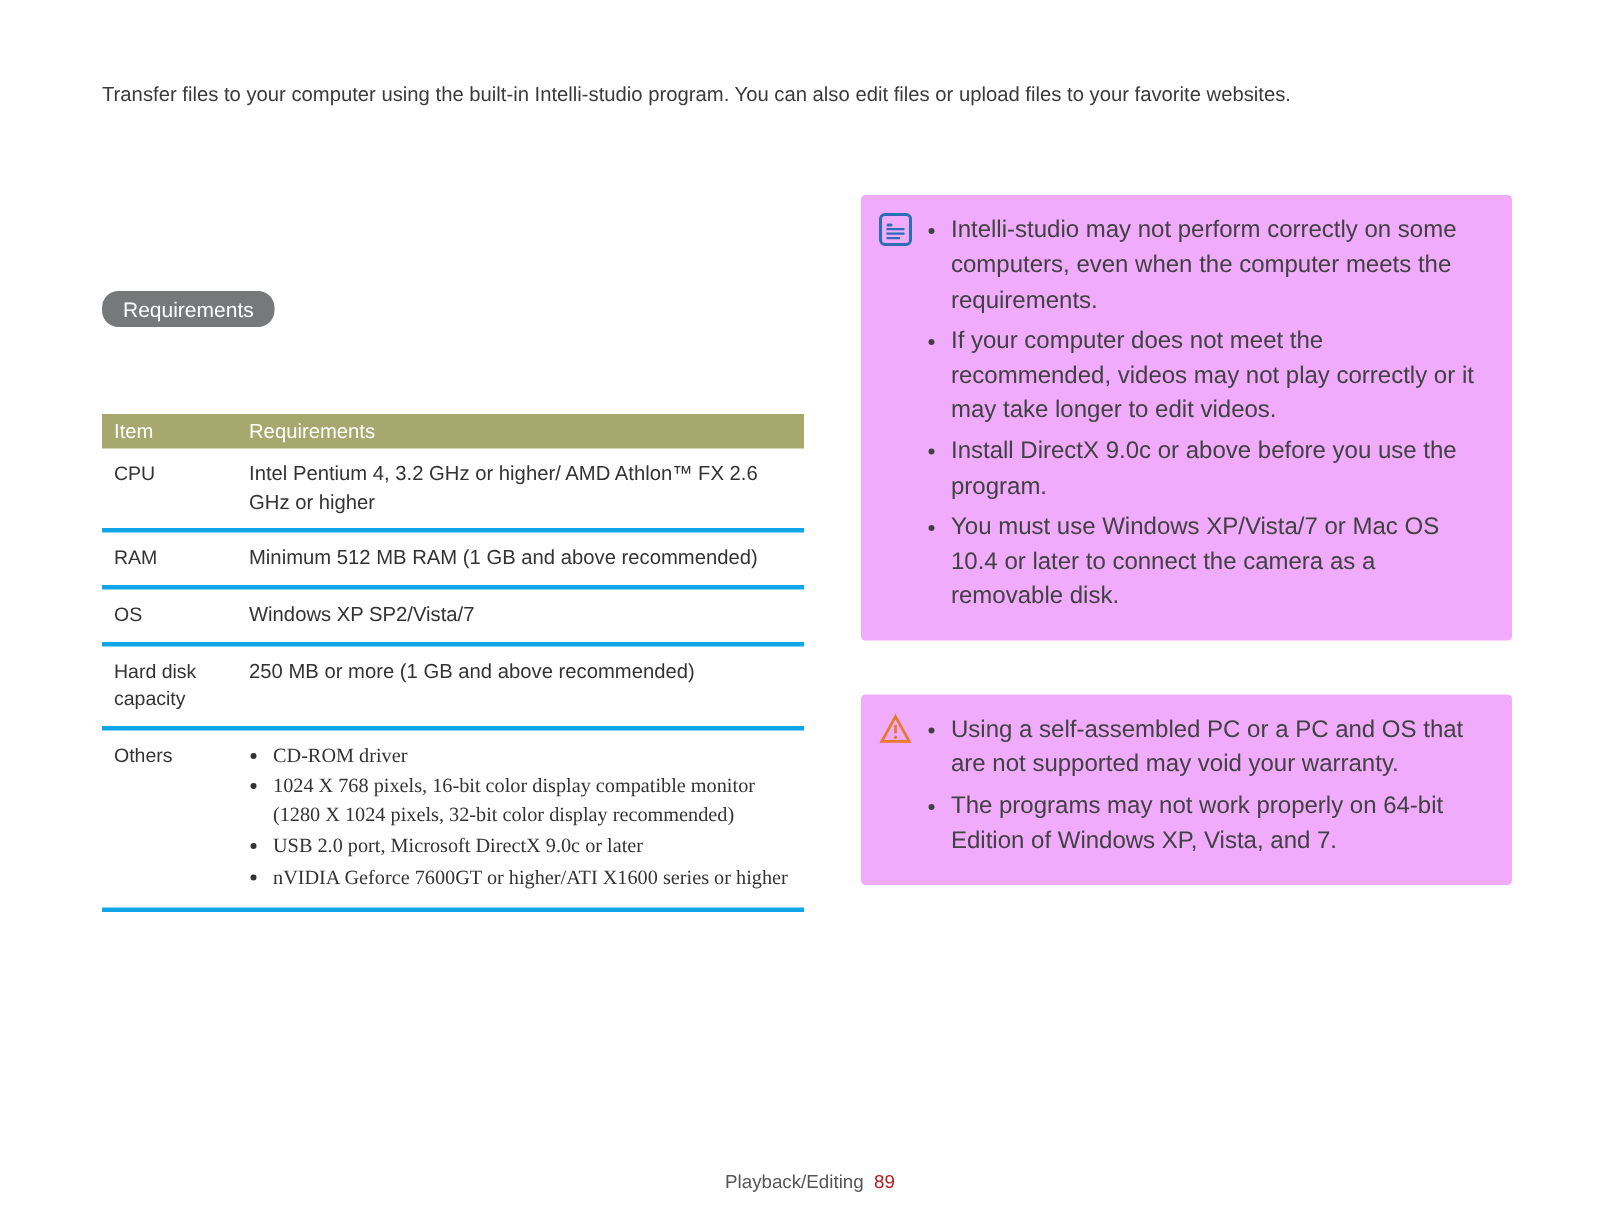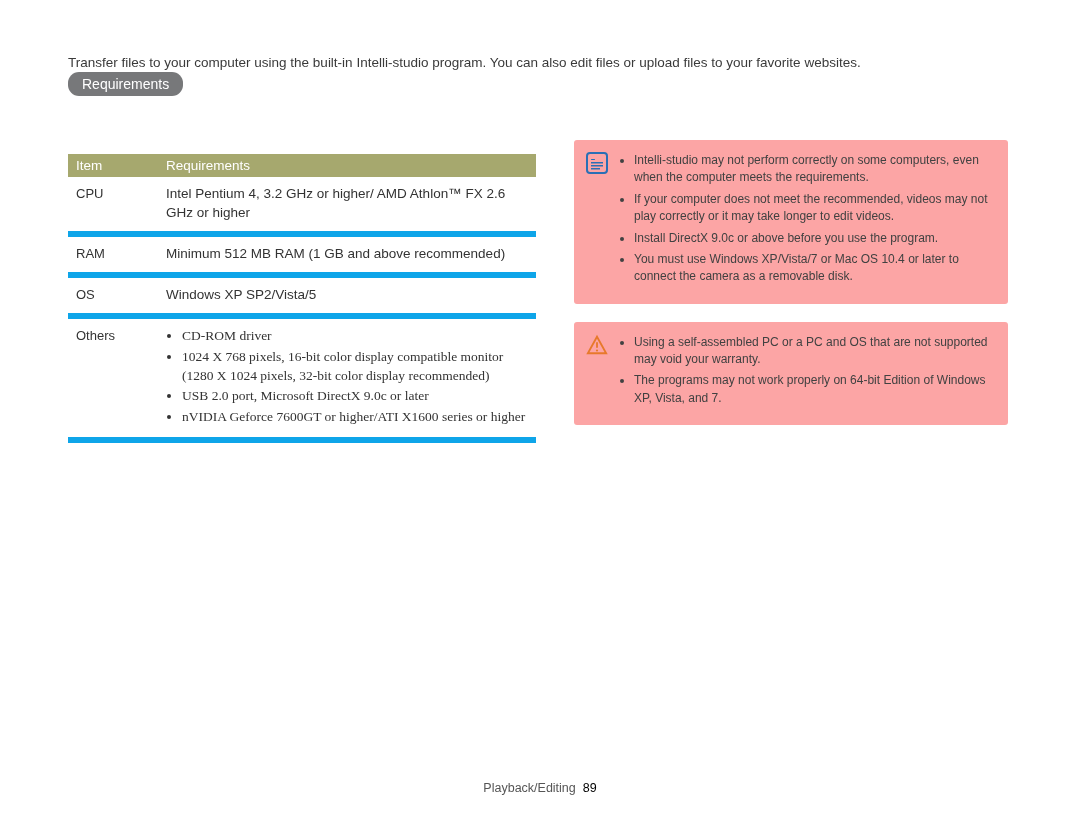--- a/index.html
+++ b/index.html
@@ -1,47 +1,47 @@
 <!DOCTYPE html>
 <html><head>
 <meta charset="utf-8">
 <style>
   * { box-sizing: border-box; margin: 0; padding: 0; }
   html, body { width: 1080px; height: 815px; background: #fff; font-family: Arial, Helvetica, sans-serif; color: #333; }
   .page { padding: 54px 60px 0 68px; position: relative; height: 100%; }
   .title { font-size: 30px; color: #0b6fd1; font-weight: 400; letter-spacing: -0.2px; margin-bottom: 10px; }
-  .intro { font-size: 13.5px; color: #3a3a3a; line-height: 1.35; }
+  .intro { font-size: 13.5px; color: #3a3a3a; margin-bottom: 22px; line-height: 1.35; }
   .columns { display: flex; gap: 38px; align-items: flex-end; }
   .left { width: 468px; }
   .right { width: 434px; }
 
   .section-chip { display: inline-block; background: #77787a; color: #fff; font-size: 14px; padding: 4px 14px; border-radius: 11px; margin-bottom: 10px; }
 
   table.req { width: 100%; border-collapse: collapse; font-size: 13.5px; margin-top: 48px; }
   table.req th { background: #a6a86e; color: #fff; font-weight: 400; text-align: left; padding: 4px 8px; }
   table.req th.c1 { width: 90px; }
-  table.req td { padding: 8px 8px; vertical-align: top; border-bottom: 6px solid #0ea5e9; line-height: 1.4; color: #333; }
+  table.req td { padding: 8px 8px; vertical-align: top; border-bottom: 3px solid #0ea5e9; line-height: 1.4; color: #333; }
   table.req td.item { font-size: 13px; color: #333; }
   table.req ul { list-style: disc; padding-left: 16px; font-family: Liberation Serif, serif; }
   table.req ul li { margin-bottom: 2px; }
 
-  .notebox { background: #fca5a5; border-radius: 3px; padding: 12px 18px 14px 48px; position: relative; margin-bottom: 18px; font-size: 12px; line-height: 1.45; color: #414141; }
+  .notebox { background: #f0abfc; border-radius: 3px; padding: 12px 18px 14px 48px; position: relative; margin-bottom: 18px; font-size: 16px; line-height: 1.45; color: #414141; margin-top: 36px; }
   .notebox ul { list-style: disc; padding-left: 12px; }
   .notebox ul li { margin-bottom: 4px; }
   .note-icon { position: absolute; left: 12px; top: 12px; width: 22px; height: 22px; }
   .icon-note { border: 2px solid #2a6fb5; border-radius: 4px; }
   .icon-note::before { content: ""; position: absolute; left: 3px; top: 5px; width: 4px; height: 1.5px; background: #2a6fb5; border-radius: 1px; }
   .icon-note::after { content: ""; position: absolute; left: 3px; top: 8px; width: 12px; height: 8px; background:
      linear-gradient(#2a6fb5,#2a6fb5) 0 0/12px 1.5px no-repeat,
      linear-gradient(#2a6fb5,#2a6fb5) 0 3px/12px 1.5px no-repeat,
      linear-gradient(#2a6fb5,#2a6fb5) 0 6px/9px 1.5px no-repeat; }
   .icon-warn svg { width: 22px; height: 22px; display: block; }
 
   .footer { position: absolute; bottom: 20px; left: 0; width: 100%; text-align: center; font-size: 12.5px; color: #555; }
-  .footer .pnum { color: #000000; }
+  .footer .pnum { color: #b91c1c; }
 </style>
 </head>
 <body>
 
 <div class="page">
 
   <p class="intro">Transfer files to your computer using the built-in Intelli-studio program. You can also edit files or upload files to your favorite websites.</p>
 
   <div class="columns">
 
@@ -59,21 +59,25 @@
           <tr>
             <td class="item">CPU</td>
             <td>Intel Pentium 4, 3.2 GHz or higher/ AMD Athlon™ FX 2.6 GHz or higher</td>
           </tr>
           <tr>
             <td class="item">RAM</td>
             <td>Minimum 512 MB RAM (1 GB and above recommended)</td>
           </tr>
           <tr>
             <td class="item">OS</td>
-            <td>Windows XP SP2/Vista/5</td>
+            <td>Windows XP SP2/Vista/7</td>
+          </tr>
+          <tr>
+            <td class="item">Hard disk capacity</td>
+            <td>250 MB or more (1 GB and above recommended)</td>
           </tr>
           <tr>
             <td class="item">Others</td>
             <td>
               <ul>
                 <li>CD-ROM driver</li>
                 <li>1024 X 768 pixels, 16-bit color display compatible monitor (1280 X 1024 pixels, 32-bit color display recommended)</li>
                 <li>USB 2.0 port, Microsoft DirectX 9.0c or later</li>
                 <li>nVIDIA Geforce 7600GT or higher/ATI X1600 series or higher</li>
               </ul>

